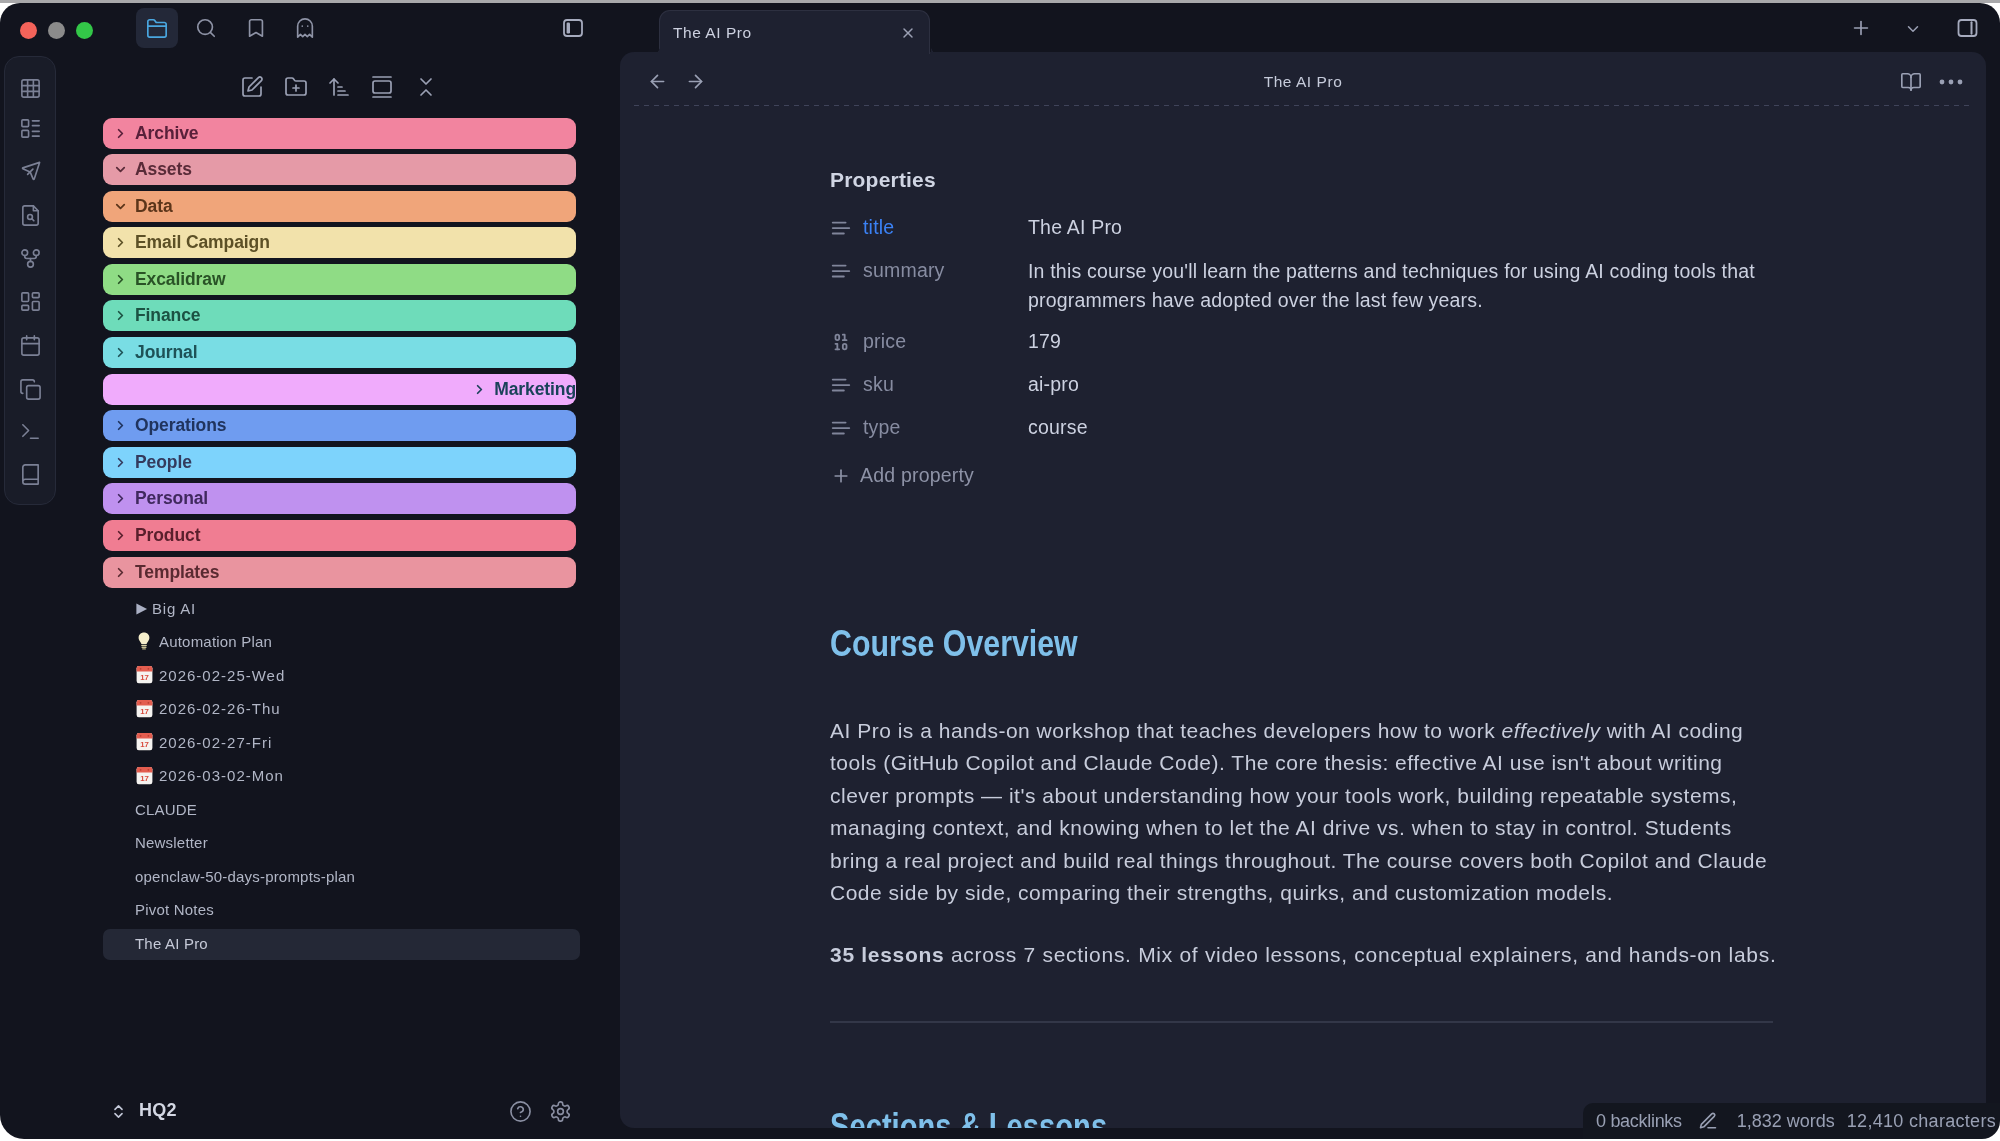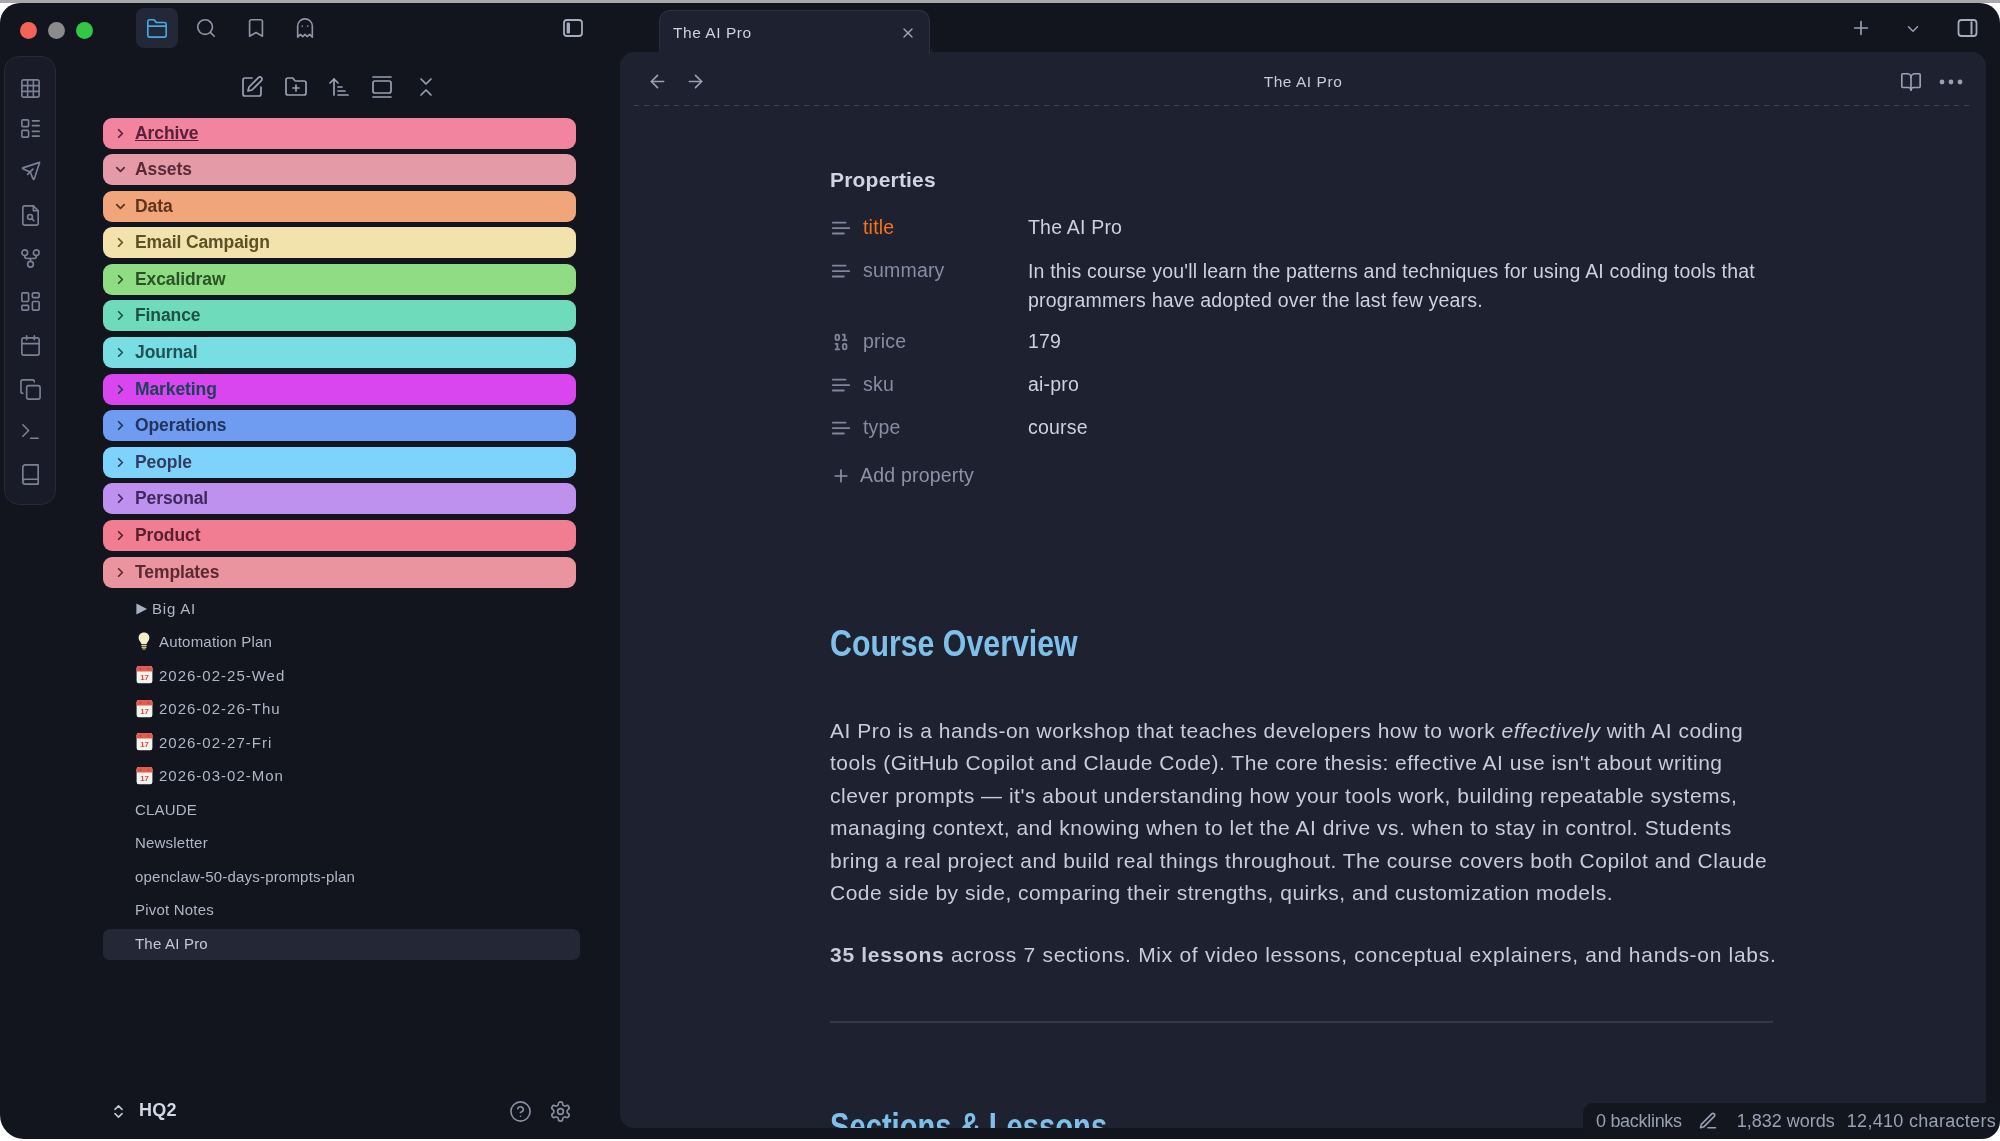--- a/index.html
+++ b/index.html
@@ -142,42 +142,42 @@
       <rect x="3" y="6" width="18" height="12" rx="2"></rect>
       <path d="M3 22h18"></path>
     </svg>
 <svg class="ico" style="left:414px; top:75px;" width="24" height="24" viewBox="0 0 24 24" fill="none" stroke="#9aa0b4" stroke-width="1.7" stroke-linecap="round" stroke-linejoin="round">
       <path d="m7 20 5-5 5 5"></path>
       <path d="m7 4 5 5 5-5"></path>
     </svg>
 </div>
 
 <div id="pills">
-<div class="pill" style="top:118px; background:#f2849f; color:#59203a;text-decoration:underline;"><svg width="15" height="15" viewBox="0 0 24 24" fill="none" stroke="#59203a" stroke-width="2.8" stroke-linecap="round" stroke-linejoin="round">
+<div class="pill" style="top:118px; background:#f2849f; color:#59203a;"><svg width="15" height="15" viewBox="0 0 24 24" fill="none" stroke="#59203a" stroke-width="2.8" stroke-linecap="round" stroke-linejoin="round">
         <path d="m9 18 6-6-6-6"></path>
       </svg>Archive</div>
 <div class="pill" style="top:154px; background:#e59aa7; color:#592b38;"><svg width="15" height="15" viewBox="0 0 24 24" fill="none" stroke="#592b38" stroke-width="2.8" stroke-linecap="round" stroke-linejoin="round">
         <path d="m6 9 6 6 6-6"></path>
       </svg>Assets</div>
 <div class="pill" style="top:191px; background:#f0a57a; color:#5c351a;"><svg width="15" height="15" viewBox="0 0 24 24" fill="none" stroke="#5c351a" stroke-width="2.8" stroke-linecap="round" stroke-linejoin="round">
         <path d="m6 9 6 6 6-6"></path>
       </svg>Data</div>
 <div class="pill" style="top:227px; background:#f2e2ab; color:#5c5026;"><svg width="15" height="15" viewBox="0 0 24 24" fill="none" stroke="#5c5026" stroke-width="2.8" stroke-linecap="round" stroke-linejoin="round">
         <path d="m9 18 6-6-6-6"></path>
       </svg>Email Campaign</div>
 <div class="pill" style="top:264px; background:#8fdc85; color:#295226;"><svg width="15" height="15" viewBox="0 0 24 24" fill="none" stroke="#295226" stroke-width="2.8" stroke-linecap="round" stroke-linejoin="round">
         <path d="m9 18 6-6-6-6"></path>
       </svg>Excalidraw</div>
 <div class="pill" style="top:300px; background:#6edcba; color:#1c5243;"><svg width="15" height="15" viewBox="0 0 24 24" fill="none" stroke="#1c5243" stroke-width="2.8" stroke-linecap="round" stroke-linejoin="round">
         <path d="m9 18 6-6-6-6"></path>
       </svg>Finance</div>
 <div class="pill" style="top:337px; background:#79dde4; color:#1e5257;"><svg width="15" height="15" viewBox="0 0 24 24" fill="none" stroke="#1e5257" stroke-width="2.8" stroke-linecap="round" stroke-linejoin="round">
         <path d="m9 18 6-6-6-6"></path>
       </svg>Journal</div>
-<div class="pill" style="top:374px; background:#d946ef; color:#1a4259;"><svg width="15" height="15" viewBox="0 0 24 24" fill="none" stroke="#1a4259" stroke-width="2.8" stroke-linecap="round" stroke-linejoin="round">
+<div class="pill" style="top:374px; background:#f0abfc; color:#1a4259;justify-content:flex-end;"><svg width="15" height="15" viewBox="0 0 24 24" fill="none" stroke="#1a4259" stroke-width="2.8" stroke-linecap="round" stroke-linejoin="round">
         <path d="m9 18 6-6-6-6"></path>
       </svg>Marketing</div>
 <div class="pill" style="top:410px; background:#6f9cf0; color:#20345e;"><svg width="15" height="15" viewBox="0 0 24 24" fill="none" stroke="#20345e" stroke-width="2.8" stroke-linecap="round" stroke-linejoin="round">
         <path d="m9 18 6-6-6-6"></path>
       </svg>Operations</div>
 <div class="pill" style="top:447px; background:#7dd3fc; color:#343b5e;"><svg width="15" height="15" viewBox="0 0 24 24" fill="none" stroke="#343b5e" stroke-width="2.8" stroke-linecap="round" stroke-linejoin="round">
         <path d="m9 18 6-6-6-6"></path>
       </svg>People</div>
 <div class="pill" style="top:483px; background:#bf91ef; color:#40295e;"><svg width="15" height="15" viewBox="0 0 24 24" fill="none" stroke="#40295e" stroke-width="2.8" stroke-linecap="round" stroke-linejoin="round">
         <path d="m9 18 6-6-6-6"></path>
@@ -286,21 +286,21 @@
     </svg>
   <div class="abs" style="left:14px; top:53px; width:1339px; height:1px; background:repeating-linear-gradient(90deg,#40445a 0 5px,rgba(0,0,0,0) 5px 10px);"></div>
 
   <div class="abs" style="left:210px; top:116px; font-size:21px; font-weight:bold; color:#d0d5e3; letter-spacing:.2px;">Properties</div>
 
   <svg class="ico" style="left:210px; top:165px;" width="22" height="22" viewBox="0 0 24 24" fill="none" stroke="#80859a" stroke-width="2" stroke-linecap="round">
       <path d="M17 6.1H3"></path>
       <path d="M21 12.1H3"></path>
       <path d="M15.1 18H3"></path>
     </svg>
-  <div class="abs" style="left:243px; top:164px; font-size:19.5px; color:#f97316; letter-spacing:.2px;">title</div>
+  <div class="abs" style="left:243px; top:164px; font-size:19.5px; color:#3b82f6; letter-spacing:.2px;">title</div>
   <div class="abs" style="left:408px; top:164px; font-size:19.5px; color:#ccd1e0; letter-spacing:.2px;">The AI Pro</div>
 
   <svg class="ico" style="left:210px; top:208px;" width="22" height="22" viewBox="0 0 24 24" fill="none" stroke="#80859a" stroke-width="2" stroke-linecap="round">
       <path d="M17 6.1H3"></path>
       <path d="M21 12.1H3"></path>
       <path d="M15.1 18H3"></path>
     </svg>
   <div class="abs" style="left:243px; top:207px; font-size:19.5px; color:#878ca1; letter-spacing:.2px;">summary</div>
   <div class="abs" style="left:408px; top:205px; width:790px; font-size:19.5px; line-height:28.5px; color:#ccd1e0; letter-spacing:.19px;">In this course you'll learn the patterns and techniques for using AI coding tools that<br>programmers have adopted over the last few years.</div>
 

